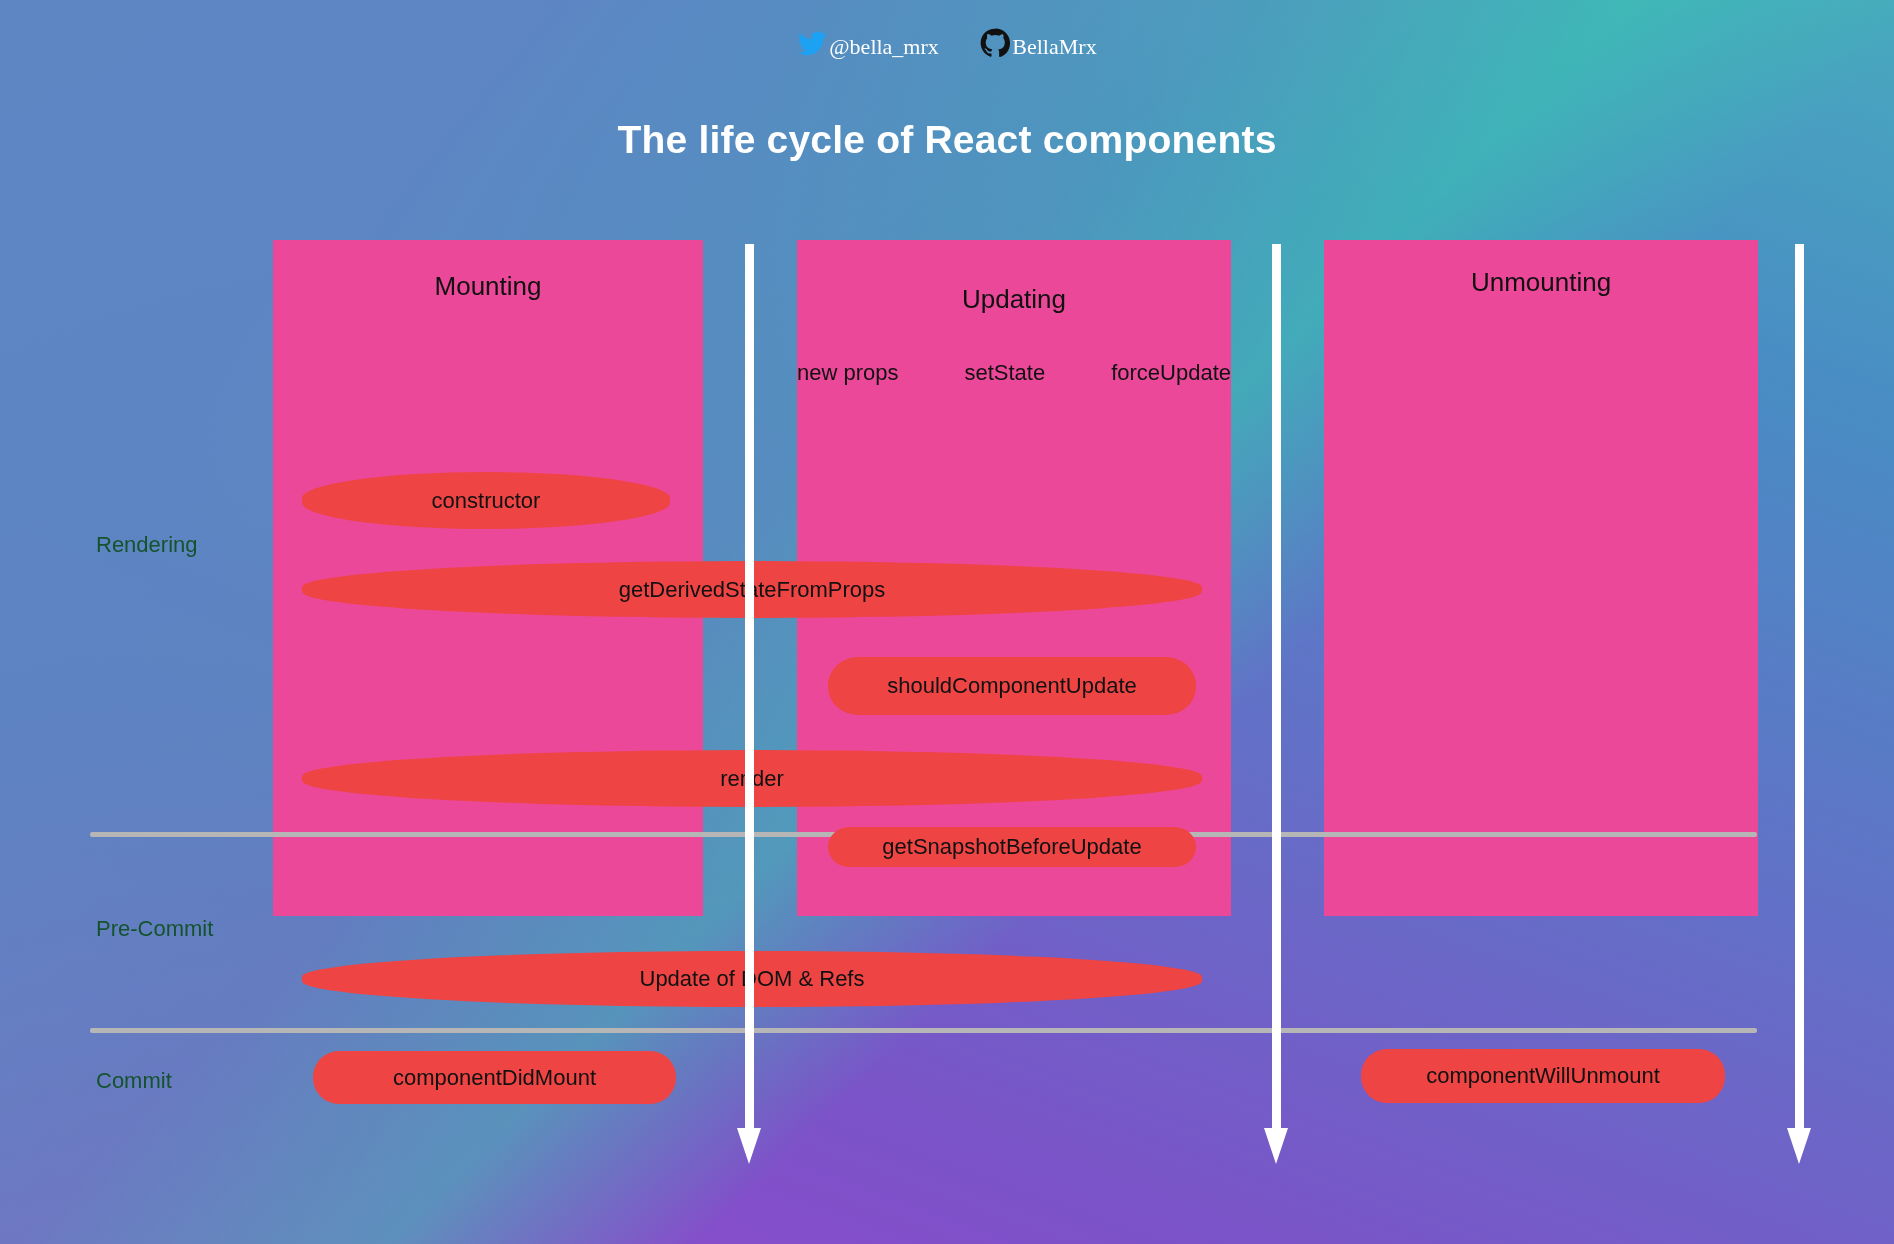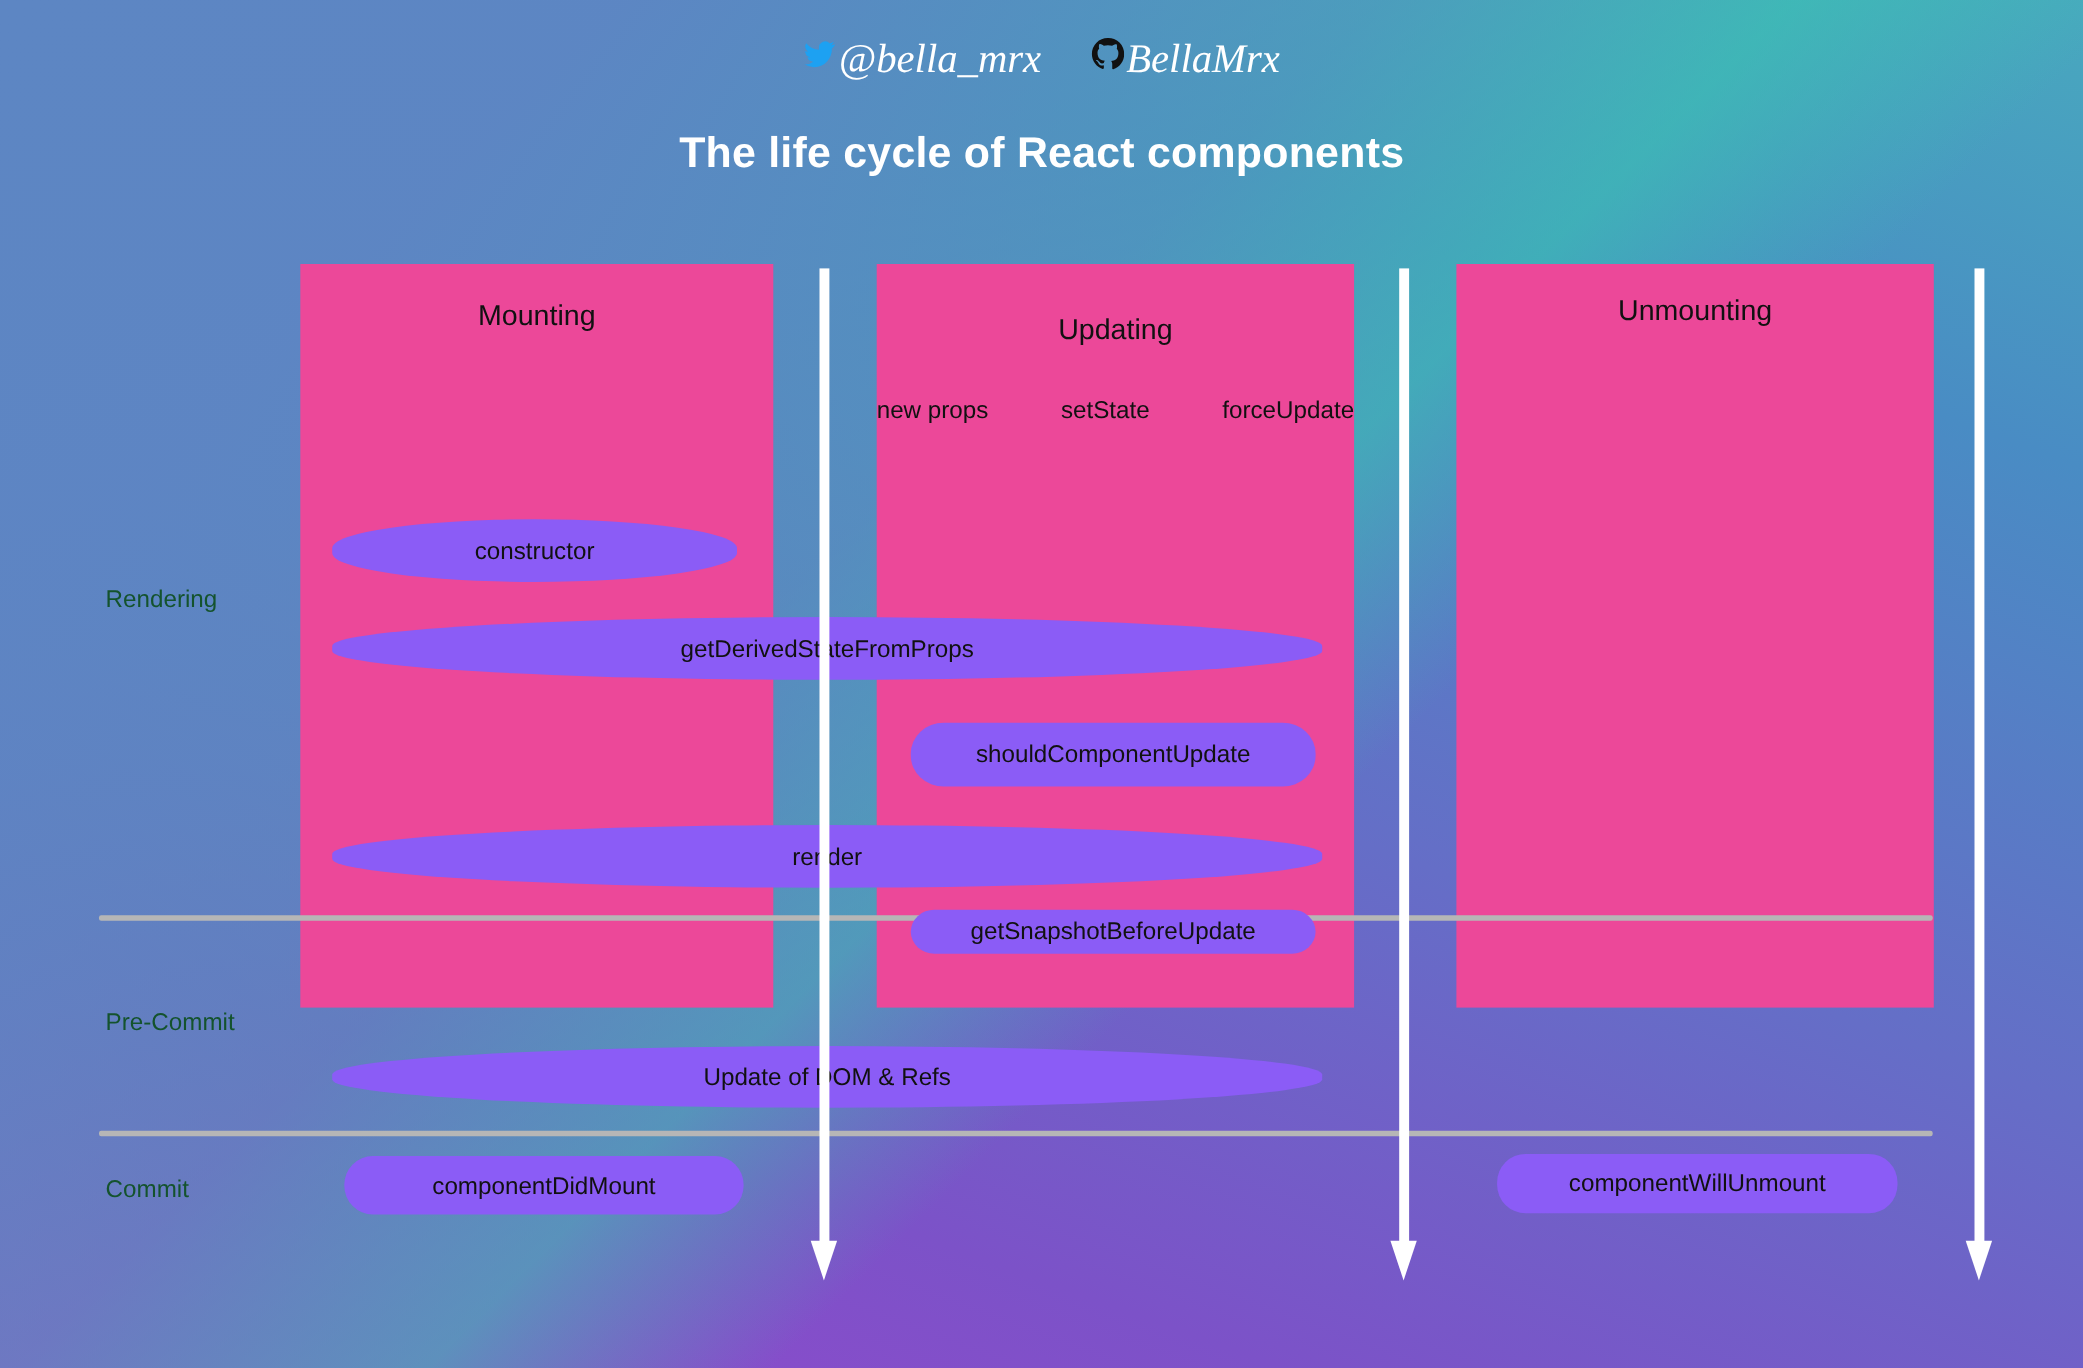--- a/index.html
+++ b/index.html
@@ -50,23 +50,22 @@
 
   
   .social-bar {
     position: absolute;
     top: 28px;
     left: 0;
     width: 100%;
     text-align: center;
     color: #ffffff;
     font-family: "Liberation Serif", serif;
-    font-size: 37px;
-    white-space: nowrap;
-    font-style: italic;
+    font-size: 22px;
+    white-space: nowrap;
   }
   .social-item {
     display: inline-flex;
     align-items: center;
     gap: 2px;
     margin: 0 18px;
     vertical-align: middle;
   }
   .social-item .handle { line-height: 1; position: relative; top: 1px; }
 
@@ -167,21 +166,21 @@
     border-right: 12px solid transparent;
     border-top: 36px solid #ffffff;
   }
   .arrow-1 { left: 745px; }
   .arrow-2 { left: 1272px; }
   .arrow-3 { left: 1795px; }
 
   
   .pill {
     position: absolute;
-    background: #8b5cf6;
+    background: #ef4444;
     color: #111111;
     font-size: 22px;
     display: flex;
     align-items: center;
     justify-content: center;
     white-space: nowrap;
   }
   .pill.ellipse { border-radius: 50% / 46%; }
   .pill.rounded { border-radius: 26px; }
 

